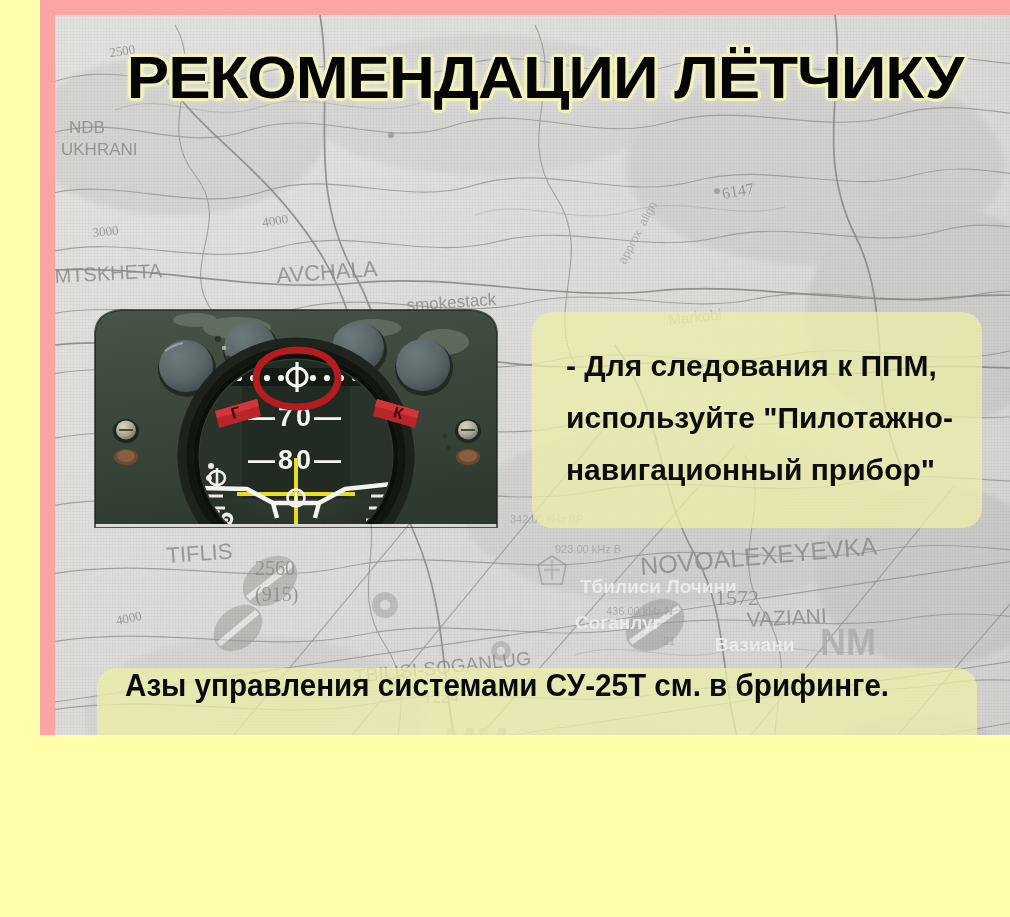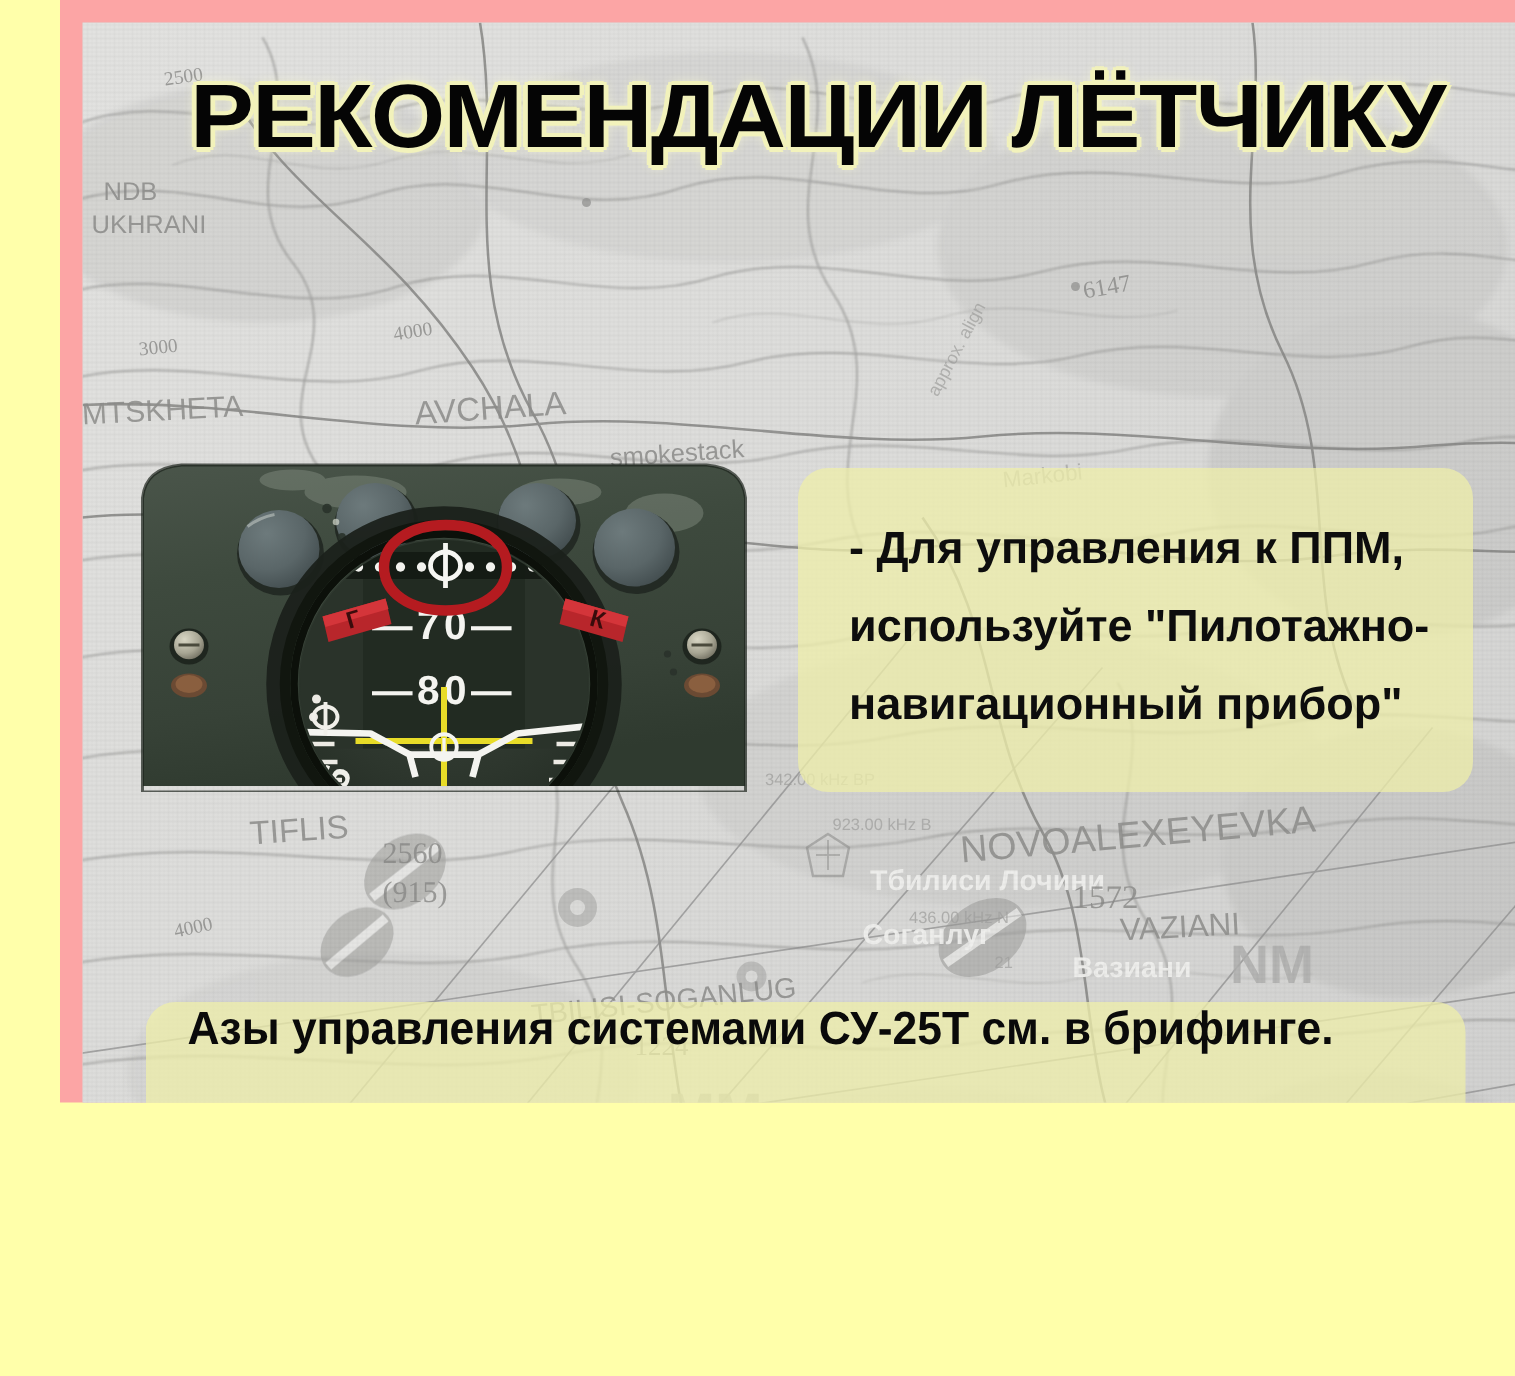--- a/index.html
+++ b/index.html
@@ -489,21 +489,21 @@
                    C 169,56 186,44 210,44
                    C 224,44 238,48 245,57"></path>
         </g>
       </g>
 
       <path d="M8,26 Q10,6 34,4 L384,4 Q408,6 410,26 L410,222 L8,222 Z" fill="none" stroke="#1d241d" stroke-width="2" opacity="0.7"></path>
     </svg>
   </div>
 
   <div class="note-box" id="note-right">
-    <div class="line">- Для управления к ППМ,</div>
+    <div class="line">- Для следования к ППМ,</div>
     <div class="line">используйте "Пилотажно-</div>
     <div class="line">навигационный прибор"</div>
   </div>
 
   <div class="note-box" id="note-bottom">
     <div class="line">Азы управления системами СУ-25Т см. в брифинге.</div>
   </div>
 
 </div>
 

